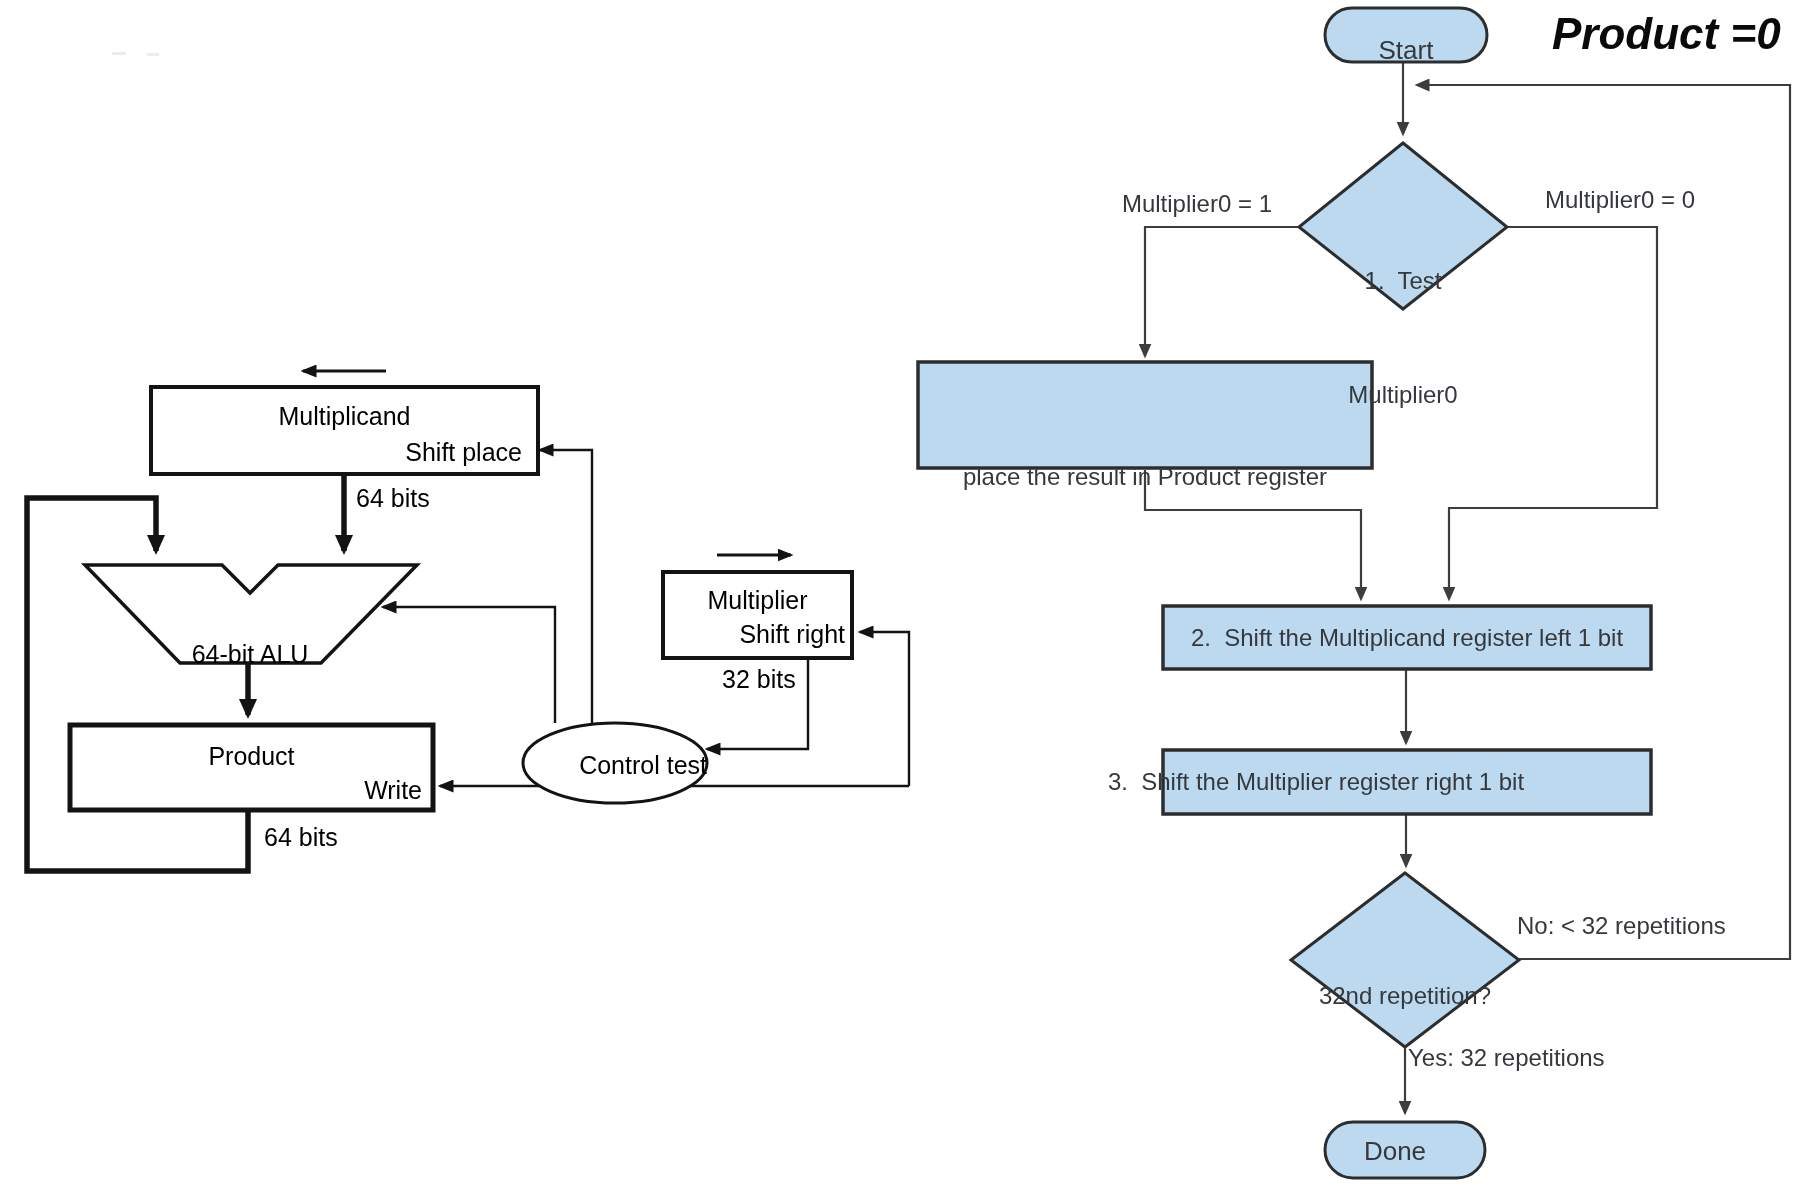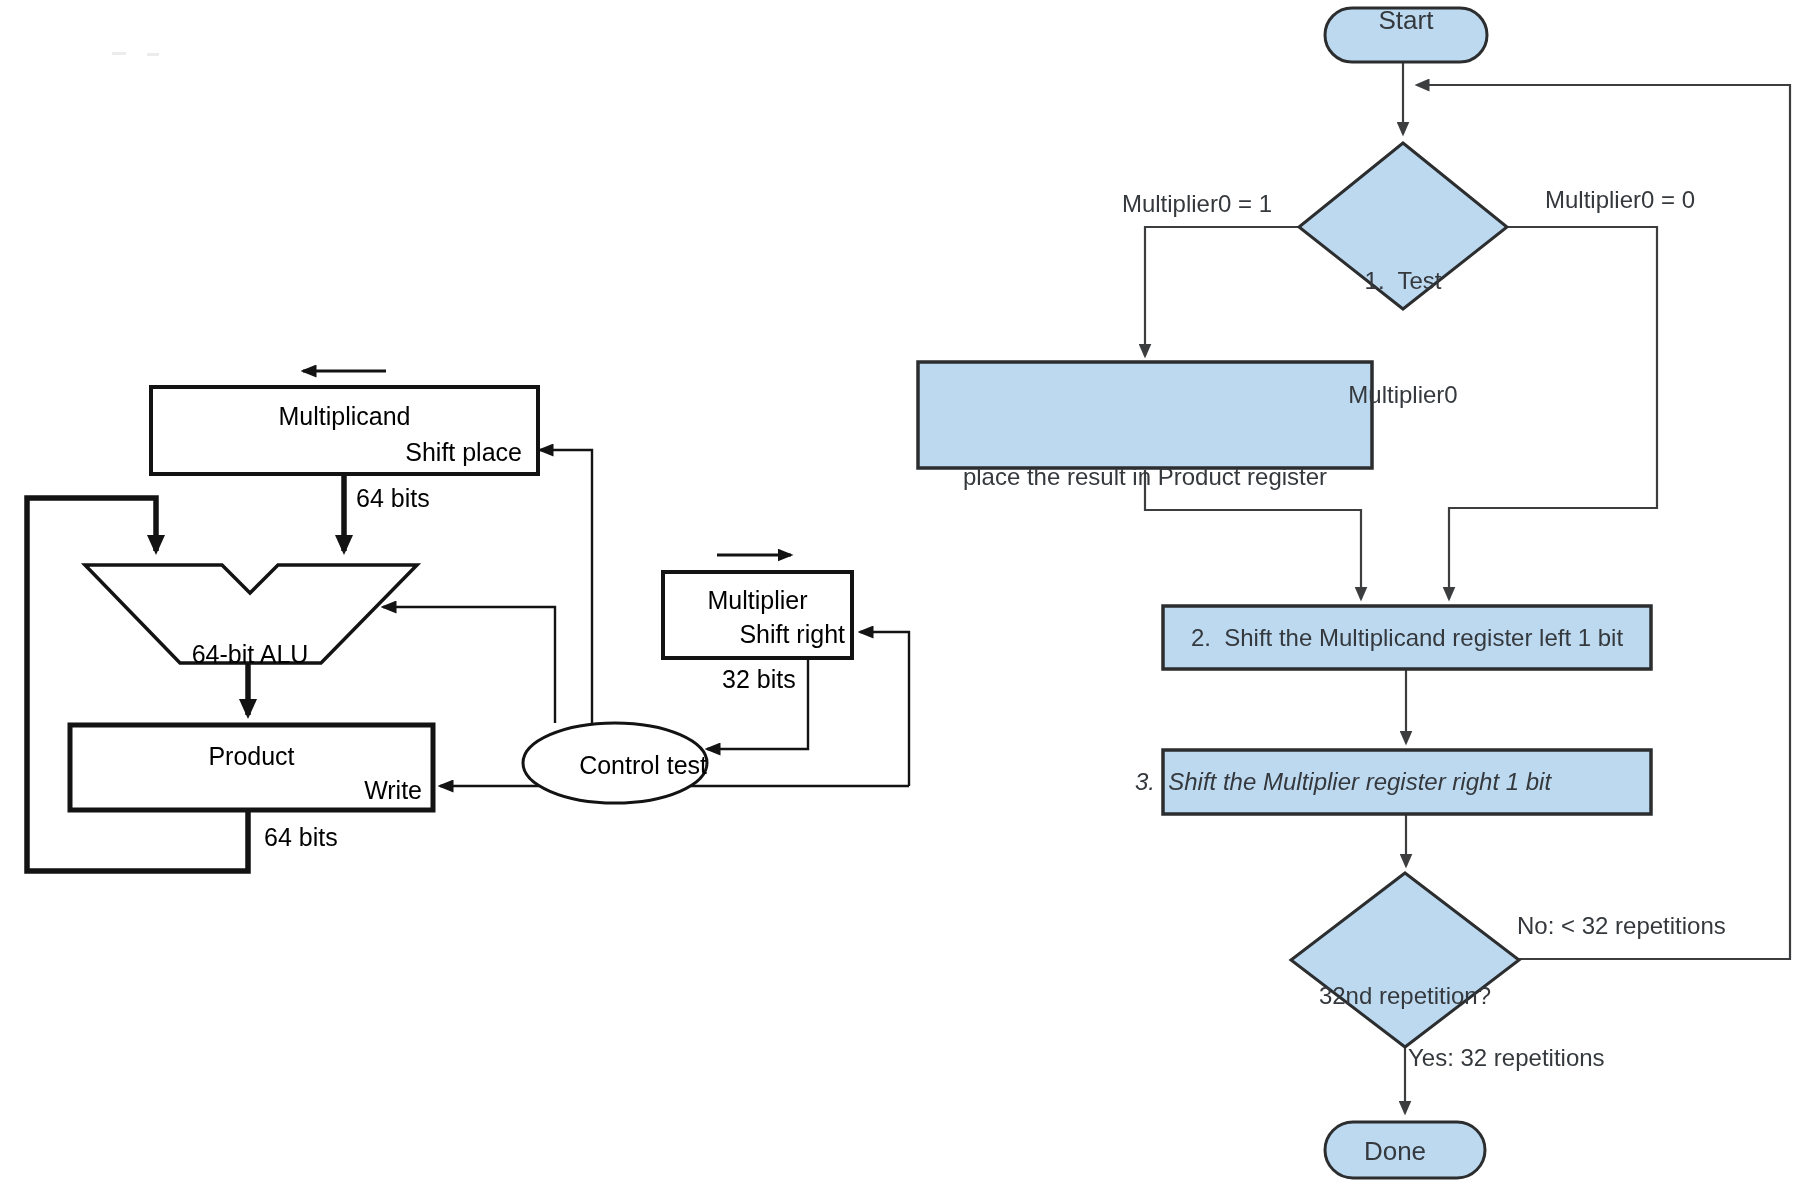--- a/index.html
+++ b/index.html
@@ -90,34 +90,35 @@
   <div class="t dp" style="left:356px;top:483px;">64 bits</div>
   <div class="t dp c" style="left:150px;top:612px;width:200px;margin-top:27px;">64-bit ALU</div>
   <div class="t dp c" style="left:70px;top:741px;width:363px;">Product</div>
   <div class="t dp r" style="left:230px;top:775px;width:192px;">Write</div>
   <div class="t dp" style="left:264px;top:822px;">64 bits</div>
   <div class="t dp c" style="left:663px;top:585px;width:189px;">Multiplier</div>
   <div class="t dp r" style="left:655px;top:619px;width:190px;">Shift right</div>
   <div class="t dp" style="left:722px;top:664px;">32 bits</div>
   <div class="t dp c" style="left:523px;top:750px;width:184px;text-align:right;">Control test</div>
 
-  <div class="t c" style="left:1325px;top:5px;width:162px;font-size:26px;">Start</div>
+  <div class="t c" style="left:1325px;top:35px;width:162px;font-size:26px;">Start</div>
+  <div class="t note" style="left:1552px;top:8px;">Product =0</div>
 
   <div class="t c d1-lines" style="left:1303px;top:186px;width:200px;">
     <span class="t-line" style="display:block;">1.  Test</span>
     <span class="t-line" style="display:block;">Multiplier0</span>
   </div>
   <div class="t r" style="left:1060px;top:190px;width:212px;">Multiplier0 = 1</div>
   <div class="t" style="left:1545px;top:186px;">Multiplier0 = 0</div>
 
   <div class="t c fc-lines" style="left:918px;top:377px;width:454px;">
     <span class="t-line" style="display:block;">place the result in Product register</span>
   </div>
 
   <div class="t c" style="left:1163px;top:624px;width:488px;">2.  Shift the Multiplicand register left 1 bit</div>
-  <div class="t c" style="left:1123px;top:768px;width:440px;font-style:italic;">3.  Shift the Multiplier register right 1 bit</div>
+  <div class="t c" style="left:1096px;top:768px;width:440px;">3.  Shift the Multiplier register right 1 bit</div>
 
   <div class="t c" style="left:1293px;top:946px;width:224px;margin-top:36px;">32nd repetition?</div>
   <div class="t" style="left:1517px;top:912px;">No: &lt; 32 repetitions</div>
   <div class="t" style="left:1408px;top:1044px;">Yes: 32 repetitions</div>
 
   <div class="t c" style="left:1325px;top:1136px;width:140px;font-size:26px;">Done</div>
 </div>
 
 </body></html>

